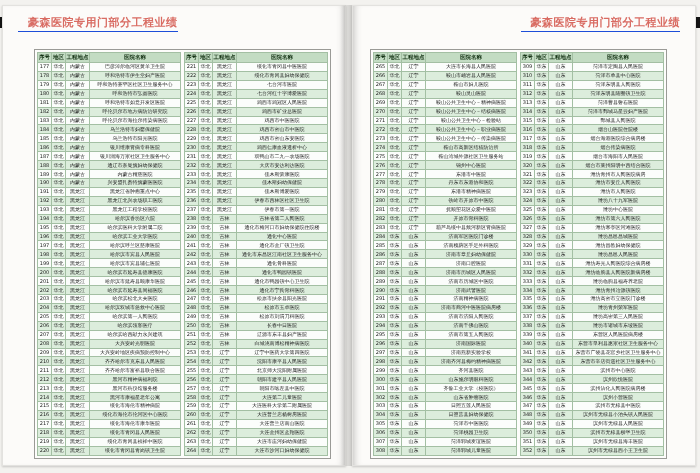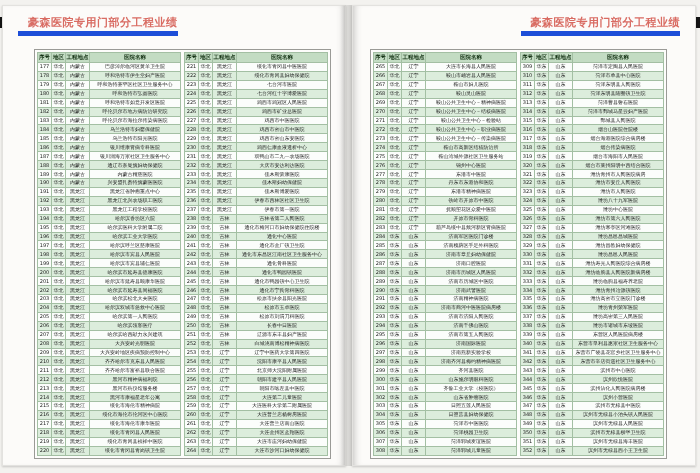--- a/index.html
+++ b/index.html
@@ -13,21 +13,21 @@
   }
   .page.left{left:2px;box-shadow:inset -7px 0 9px -7px rgba(0,0,0,.30),0 1px 2px rgba(0,0,0,.18);}
   .page.right{left:352px;box-shadow:inset 7px 0 9px -7px rgba(0,0,0,.30),0 1px 2px rgba(0,0,0,.18);}
   .gutter{
     position:absolute;top:5px;left:340px;width:24px;height:461px;
     background:linear-gradient(90deg,rgba(0,0,0,0) 0%,rgba(0,0,0,.14) 45%,rgba(0,0,0,.14) 55%,rgba(0,0,0,0) 100%);
     pointer-events:none;
   }
   .page-title{
     position:absolute;top:9px;color:#d96c63;font-size:11px;font-weight:bold;
-    letter-spacing:.5px;border-bottom:5px solid #1d4ed8;padding-bottom:1px;white-space:nowrap;padding-left:10px;
+    letter-spacing:.5px;border-bottom:1px solid #1d4ed8;padding-bottom:1px;white-space:nowrap;padding-left:10px;
   }
   .page.left .page-title{left:15px;}
   .page.right .page-title{right:15px;}
   .bleed-tab{position:absolute;width:17px;height:11px;background:#141414;top:17px;}
   .bleed-tab.left{left:0;}
   .bleed-tab.right{right:0;}
   .tablebox{
     position:absolute;top:43px;border:1px solid #9a9a96;background:#fdfdfb;
     padding:2px;display:flex;gap:3px;
   }

